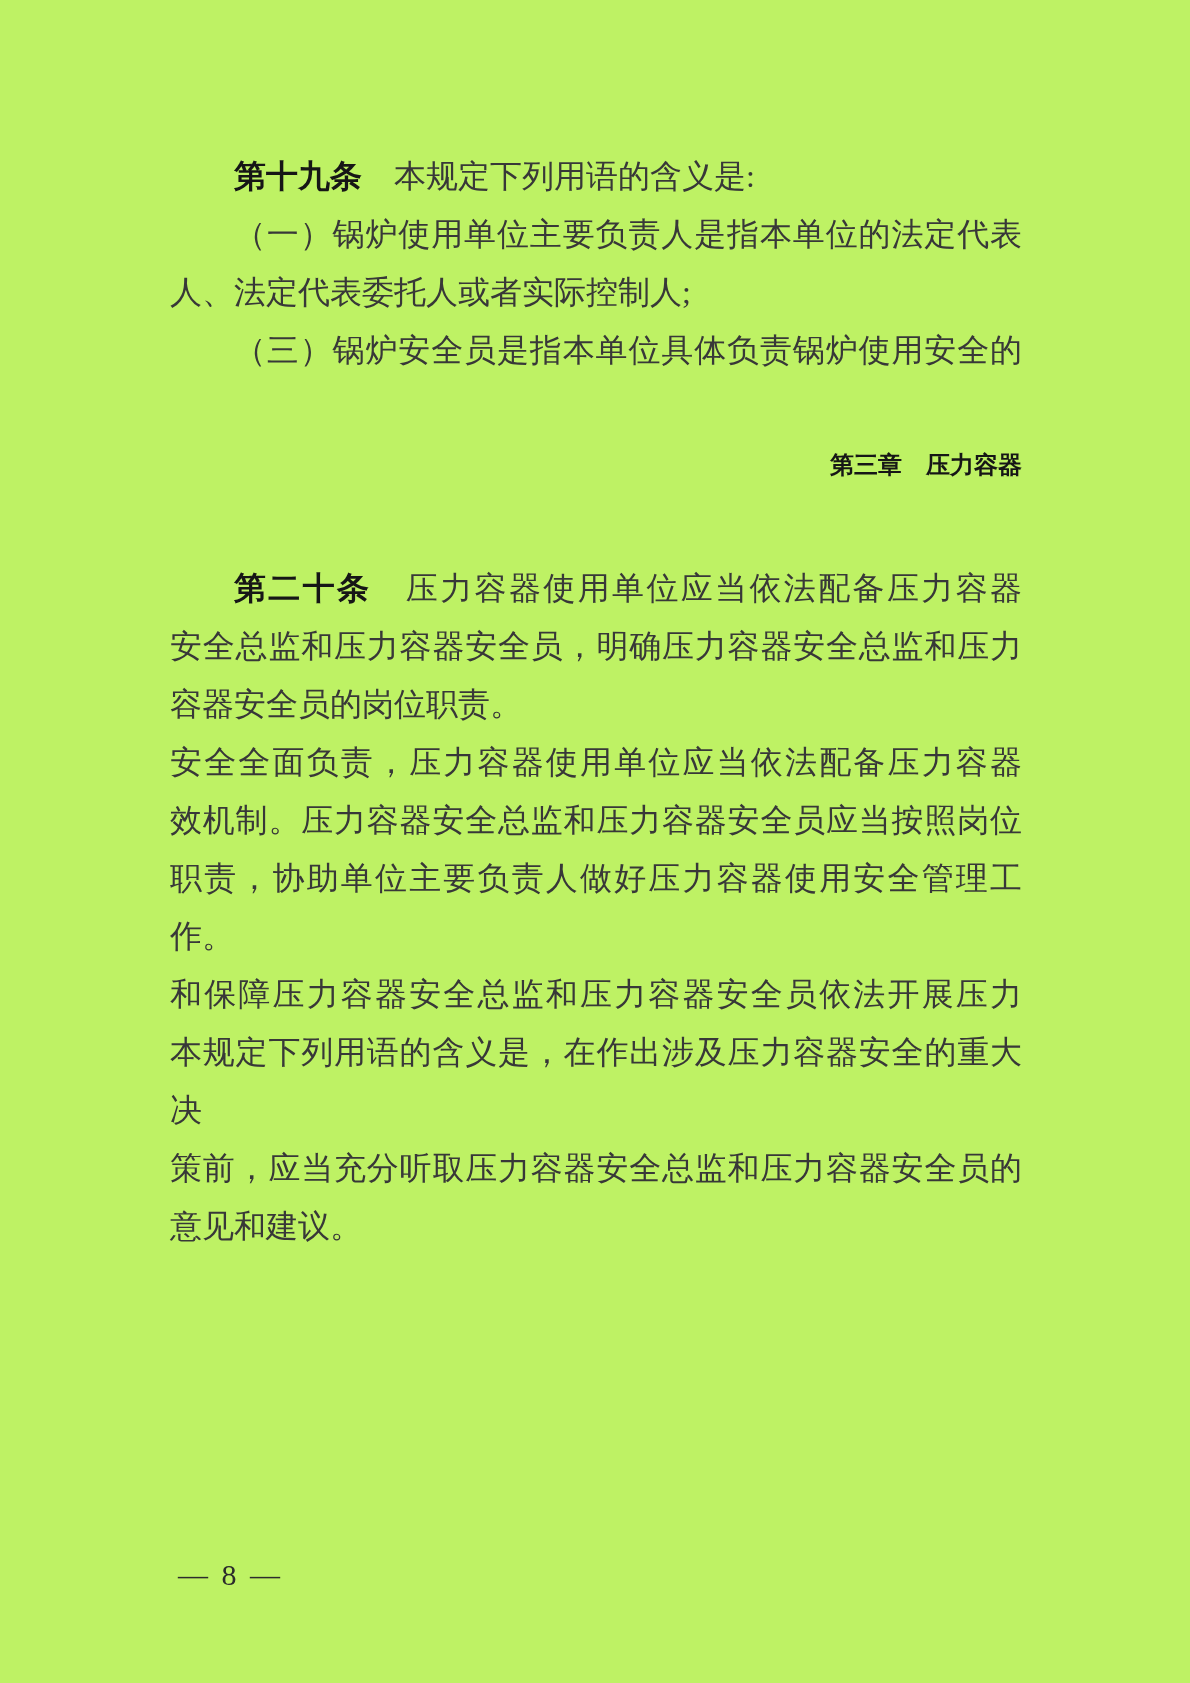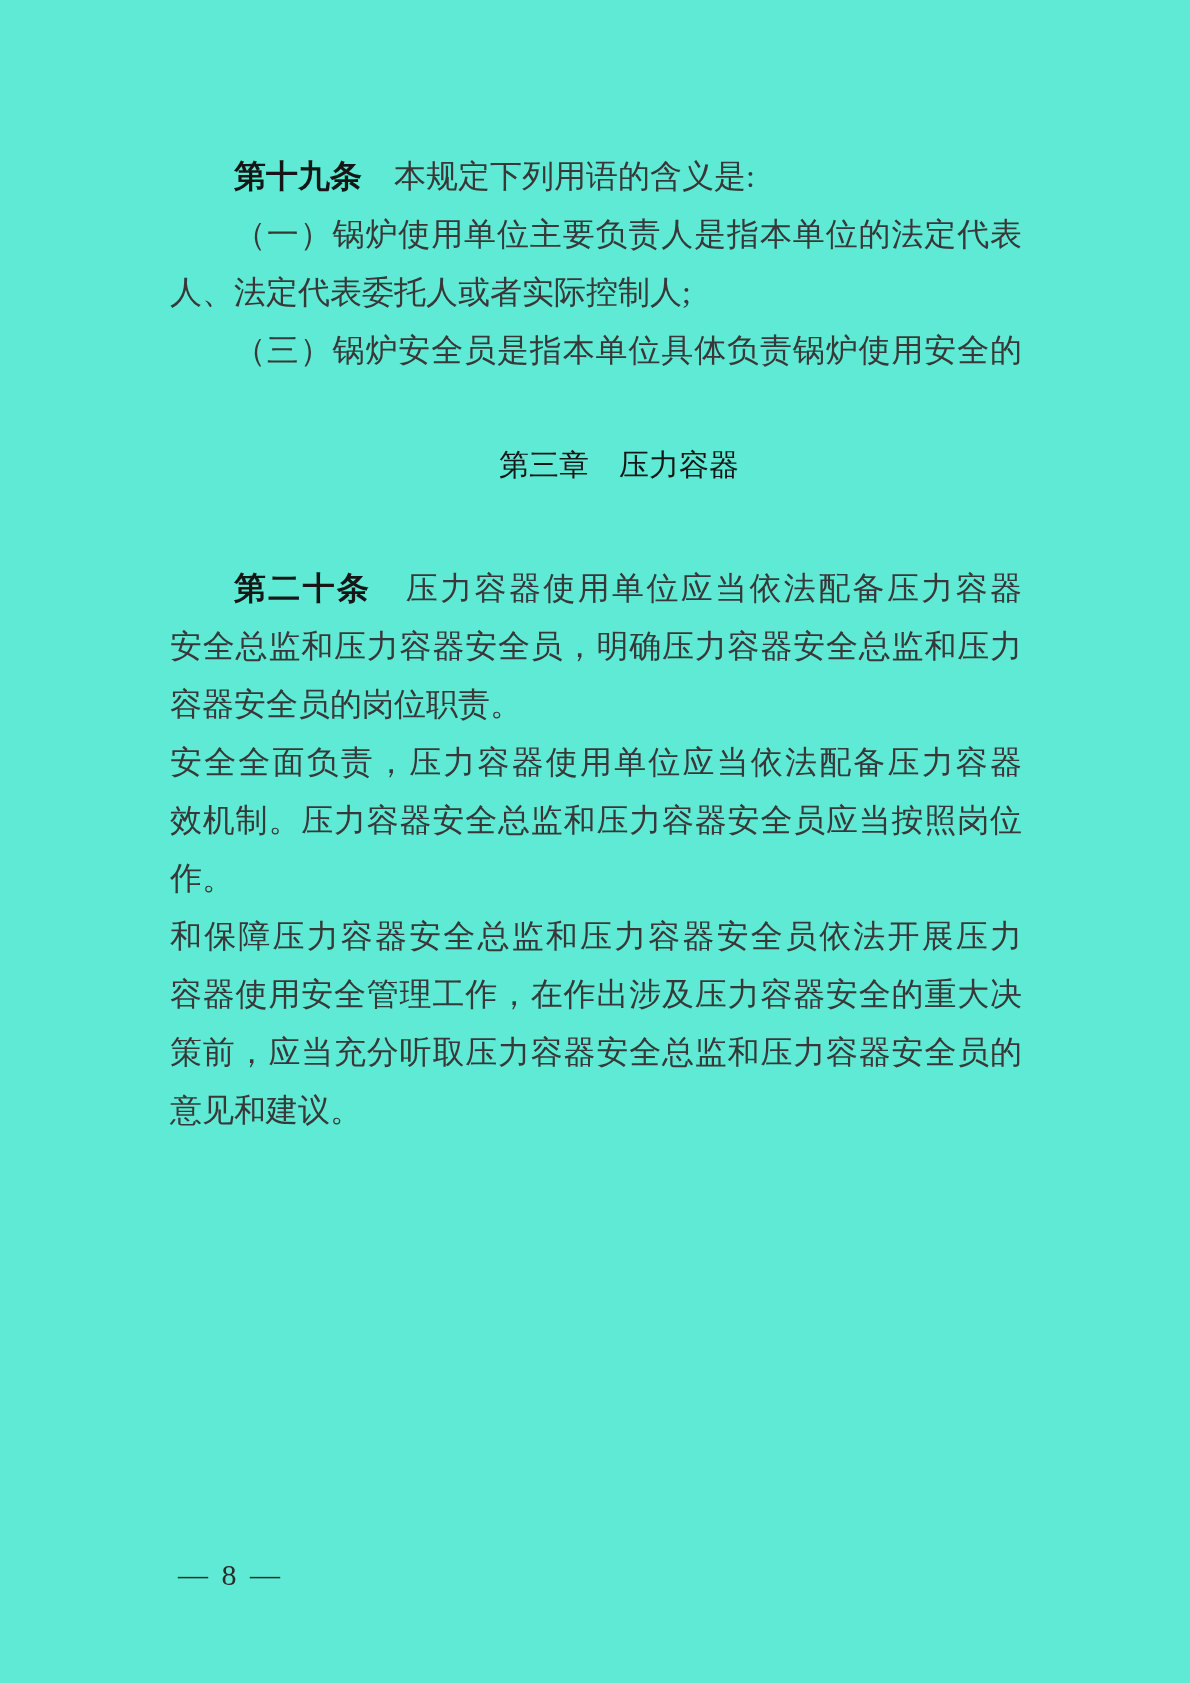--- a/index.html
+++ b/index.html
@@ -1,21 +1,21 @@
 <!DOCTYPE html>
 <html><head>
 <meta charset="utf-8">
 <style>
   * { margin: 0; padding: 0; box-sizing: border-box; }
   html, body { background: #ffffff; }
   .page {
     position: relative;
     width: 1190px;
     height: 1683px;
-    background: #5eead4;
+    background: #bef264;
     overflow: hidden;
     font-family: "Liberation Serif", serif;
     padding-left: 38px;
   }
   .content {
     position: absolute;
     left: 170px;
     top: 147px;
     width: 852px;
   }
@@ -31,25 +31,25 @@
     text-justify: inter-character;
   }
   .indent { text-indent: 64px; }
   .lead {
     font-family: "Liberation Sans", sans-serif;
     font-weight: 700;
     color: #161616;
   }
   .chapter {
     font-family: "Liberation Sans", sans-serif;
-    font-weight: 400;
-    font-size: 30px;
+    font-weight: 700;
+    font-size: 24px;
     line-height: 58px;
     color: #161616;
-    text-align: center;
+    text-align: right;
     padding-left: 46px;
     margin-top: 57px;
     margin-bottom: 65px;
   }
   .footer {
     position: absolute;
     left: 178px;
     top: 1558px;
     font-size: 30px;
     line-height: 34px;
@@ -82,26 +82,27 @@
 
     <div>
       <div class="t-line indent fj"><span class="lead">第二十条</span><span>　压力容器使用单位应当依法配备压力容器</span></div>
       <div class="t-line fj">安全总监和压力容器安全员，明确压力容器安全总监和压力</div>
       <div class="t-line">容器安全员的岗位职责。</div>
     </div>
 
     <div>
       <div class="t-line fj">安全全面负责，压力容器使用单位应当依法配备压力容器</div>
       <div class="t-line fj">效机制。压力容器安全总监和压力容器安全员应当按照岗位</div>
+      <div class="t-line fj">职责，协助单位主要负责人做好压力容器使用安全管理工</div>
       <div class="t-line">作。</div>
     </div>
 
     <div>
       <div class="t-line fj">和保障压力容器安全总监和压力容器安全员依法开展压力</div>
-      <div class="t-line fj">容器使用安全管理工作，在作出涉及压力容器安全的重大决</div>
+      <div class="t-line fj">本规定下列用语的含义是，在作出涉及压力容器安全的重大决</div>
       <div class="t-line fj">策前，应当充分听取压力容器安全总监和压力容器安全员的</div>
       <div class="t-line">意见和建议。</div>
     </div>
 
   </div>
 
   <div class="footer"><span>— 8 —</span></div>
 
 </div>
 

